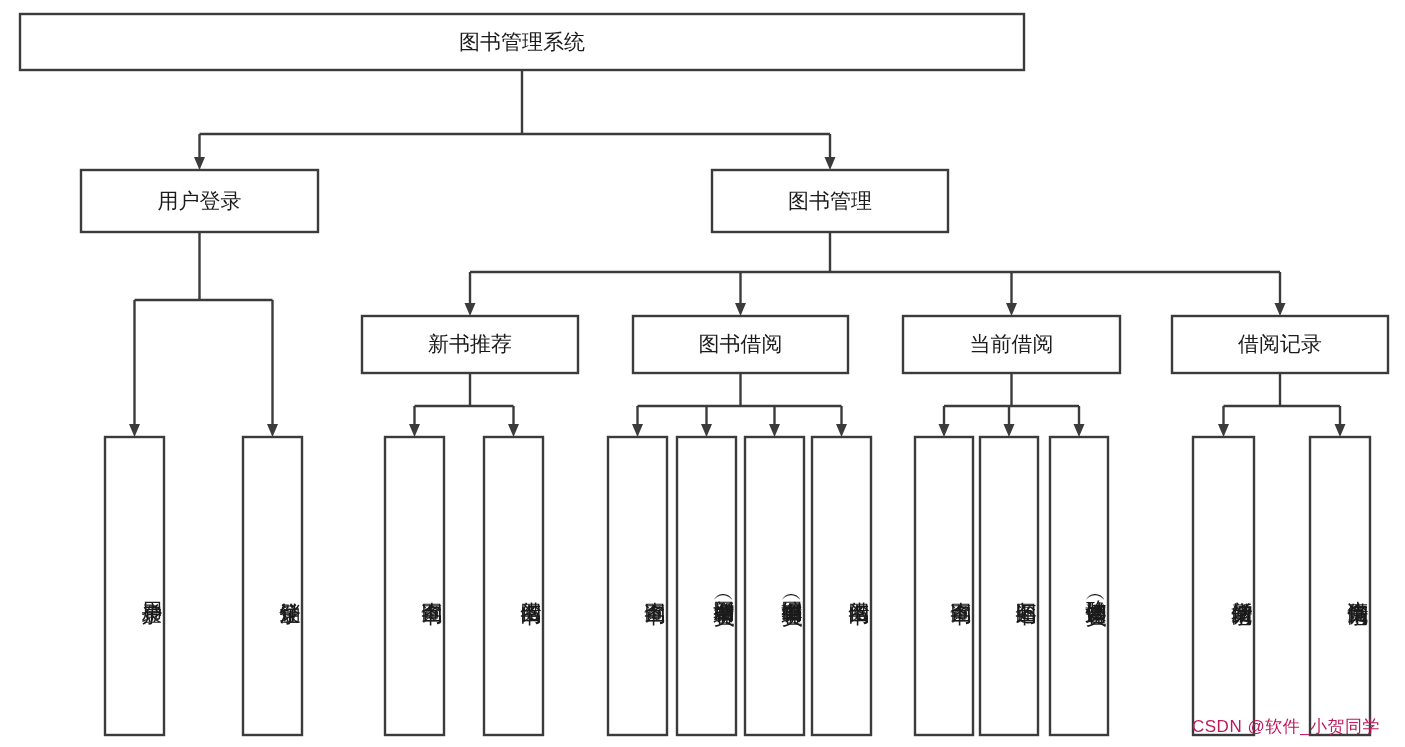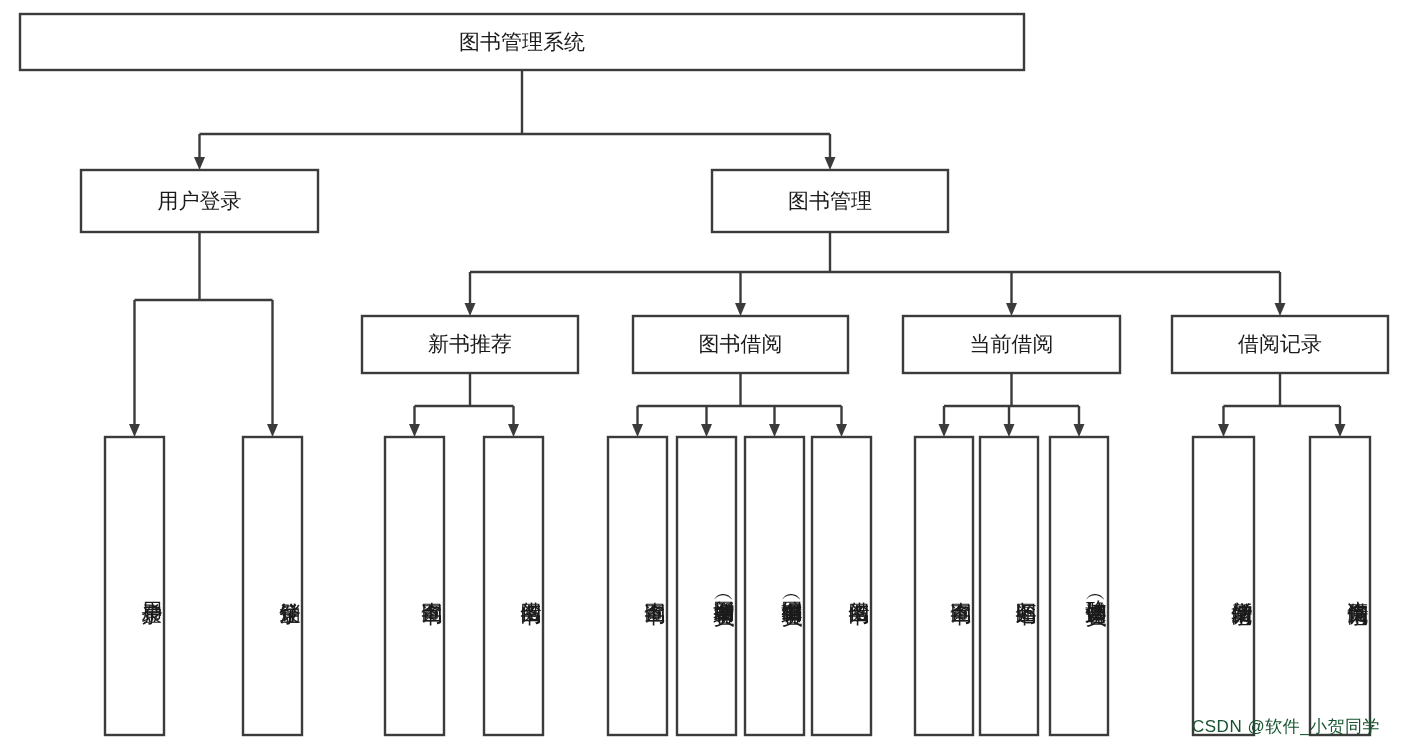--- a/index.html
+++ b/index.html
@@ -62,21 +62,21 @@
     white-space: nowrap;
     pointer-events: none;
     display: flex;
     align-items: flex-start;
     justify-content: center;
   }
   .watermark {
     position: absolute;
     font-family: "Liberation Sans", "DejaVu Sans", sans-serif;
     font-size: 17px;
-    color: #14532d;
+    color: #be185d;
     letter-spacing: 0.5px;
     white-space: nowrap;
   }
 </style>
 </head>
 <body>
 
 <div id="diagram-root">
   <svg class="tree-canvas" viewBox="0 0 1405 747" preserveAspectRatio="none">
     <g id="edges-layer">

